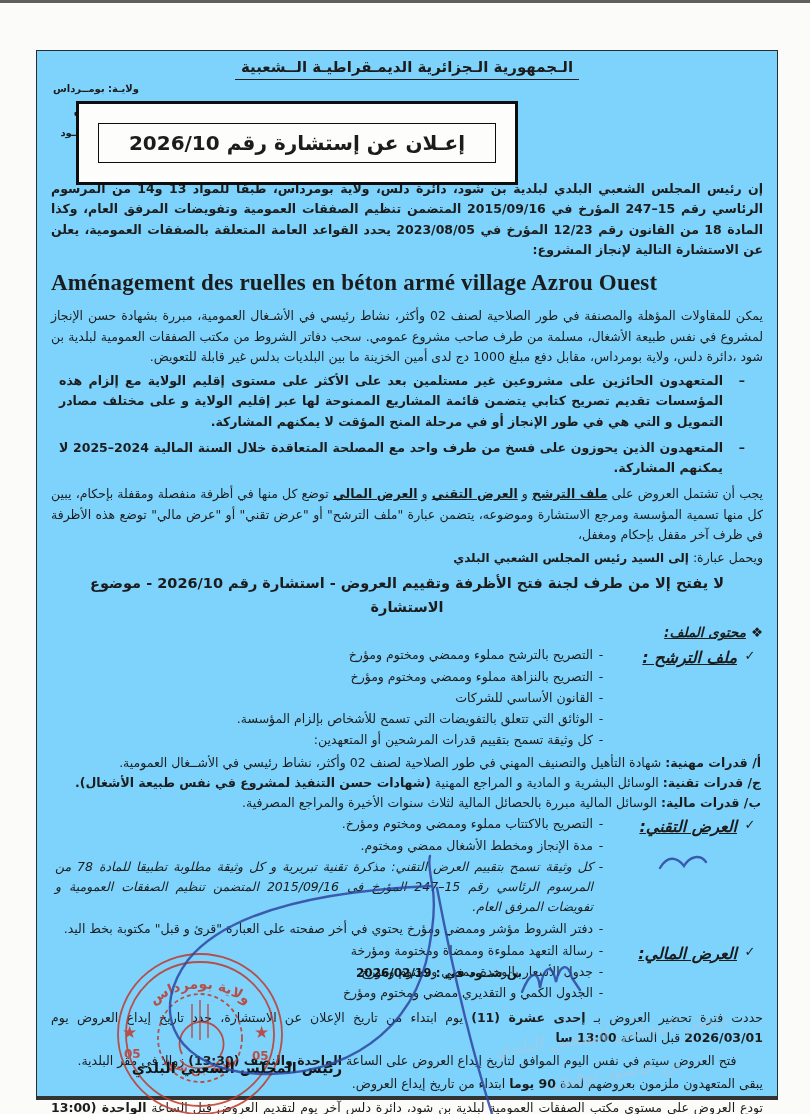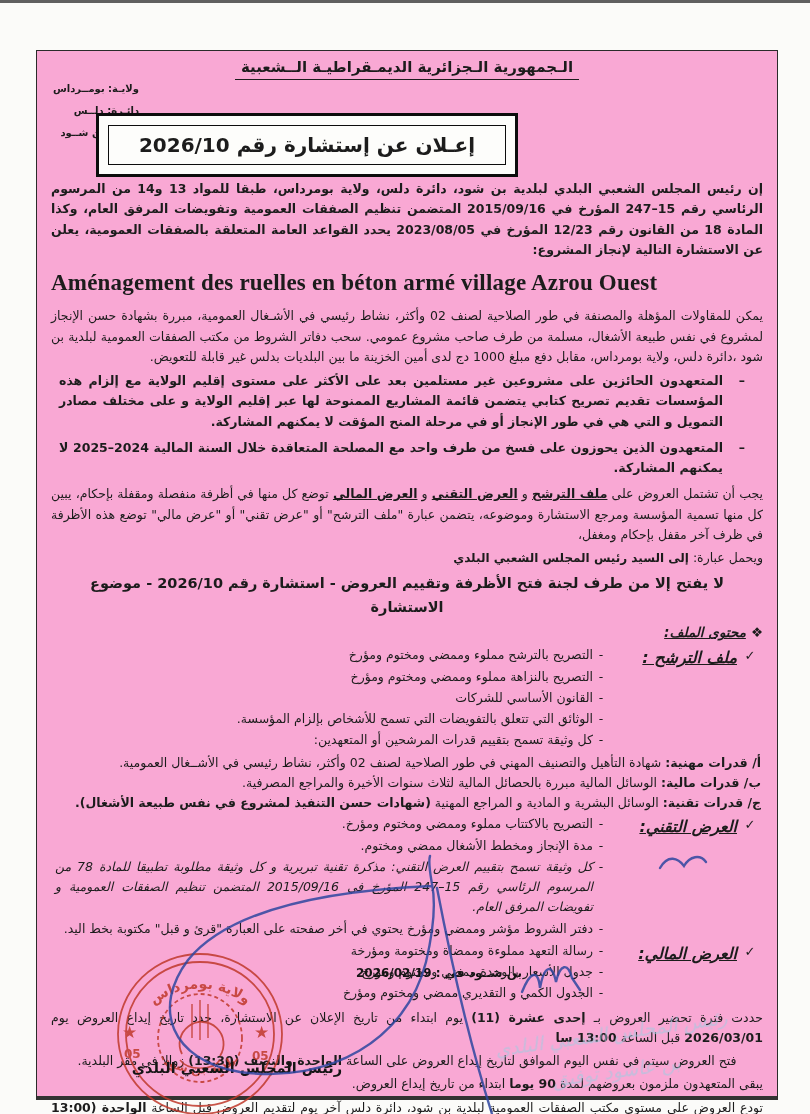--- a/index.html
+++ b/index.html
@@ -5,32 +5,32 @@
   html,body{margin:0;padding:0;}
   body{
     width:810px;height:1114px;overflow:hidden;position:relative;
     background:#fbfbf9;
     font-family:"DejaVu Sans",sans-serif;color:#1c1c1c;
   }
   .scan-edge{position:absolute;top:0;left:0;width:810px;height:3px;background:#3a3a3a;opacity:.8;}
   .doc-box{
     position:absolute;top:50px;left:36px;right:32px;bottom:14px;
     border:1.6px solid #2b2b2b;border-bottom:4px solid #333;
-    background:#f9a8d4;direction:rtl;padding:6px 14px 0 14px;box-sizing:border-box;
+    background:#7dd3fc;direction:rtl;padding:6px 14px 0 14px;box-sizing:border-box;
   }
   .doc-header{position:relative;height:120px;}
   .republic{
     text-align:center;font-weight:bold;font-size:15px;letter-spacing:.3px;
     display:inline-block;border-bottom:1.5px solid #1c1c1c;padding:0 6px 3px 6px;
   }
   .republic-wrap{text-align:center;}
   .admin-labels{position:absolute;top:26px;left:2px;text-align:right;direction:rtl;right:auto;}
   .admin-labels div{font-weight:bold;font-size:10px;margin-bottom:11px;white-space:nowrap;}
   .announce-outer{
-    position:absolute;top:56px;right:245px;border:3px solid #0d0d0d;padding:9px;background:#fdfdfb;
+    position:absolute;top:44px;right:245px;border:3px solid #0d0d0d;padding:19px;background:#fdfdfb;
   }
   .announce-inner{
     border:1.3px solid #0d0d0d;padding:7px 30px;font-size:20px;font-weight:bold;white-space:nowrap;
   }
   .doc-content{font-size:12.5px;line-height:1.62;}
   p{margin:0;}
   .para{margin:3px 0;text-align:justify;}
   .b{font-weight:bold;}
   .intro{font-weight:bold;margin-top:2px;}
   .project-title{
@@ -149,22 +149,22 @@
             <span class="txt">الوثائق التي تتعلق بالتفويضات التي تسمح للأشخاص بإلزام المؤسسة.</span>
           </div>
         <div class="li">
             <span class="dash">-</span>
             <span class="txt">كل وثيقة تسمح بتقييم قدرات المرشحين أو المتعهدين:</span>
           </div>
       </div>
     </div>
 
     <p class="cap-line"><span class="prefix">أ/ قدرات مهنية:</span><span> شهادة التأهيل والتصنيف المهني في طور الصلاحية لصنف 02 وأكثر، نشاط رئيسي في الأشــغال العمومية.</span></p>
+    <p class="cap-line"><span class="prefix">ج/ قدرات تقنية:</span><span> الوسائل البشرية و المادية و المراجع المهنية </span><span class="b">(شهادات حسن التنفيذ لمشروع في نفس طبيعة الأشغال).</span></p>
     <p class="cap-line"><span class="prefix">ب/ قدرات مالية:</span><span> الوسائل المالية مبررة بالحصائل المالية لثلاث سنوات الأخيرة والمراجع المصرفية.</span></p>
-    <p class="cap-line"><span class="prefix">ج/ قدرات تقنية:</span><span> الوسائل البشرية و المادية و المراجع المهنية </span><span class="b">(شهادات حسن التنفيذ لمشروع في نفس طبيعة الأشغال).</span></p>
 
     <div class="offer-row">
       <span class="check">✓</span>
       <span class="offer-label">العرض التقني:</span>
       <div class="offer-items">
         <div class="li">
             <span class="dash">-</span>
             <span class="txt">التصريح بالاكتتاب مملوء وممضي ومختوم ومؤرخ.</span>
           </div>
         <div class="li">

